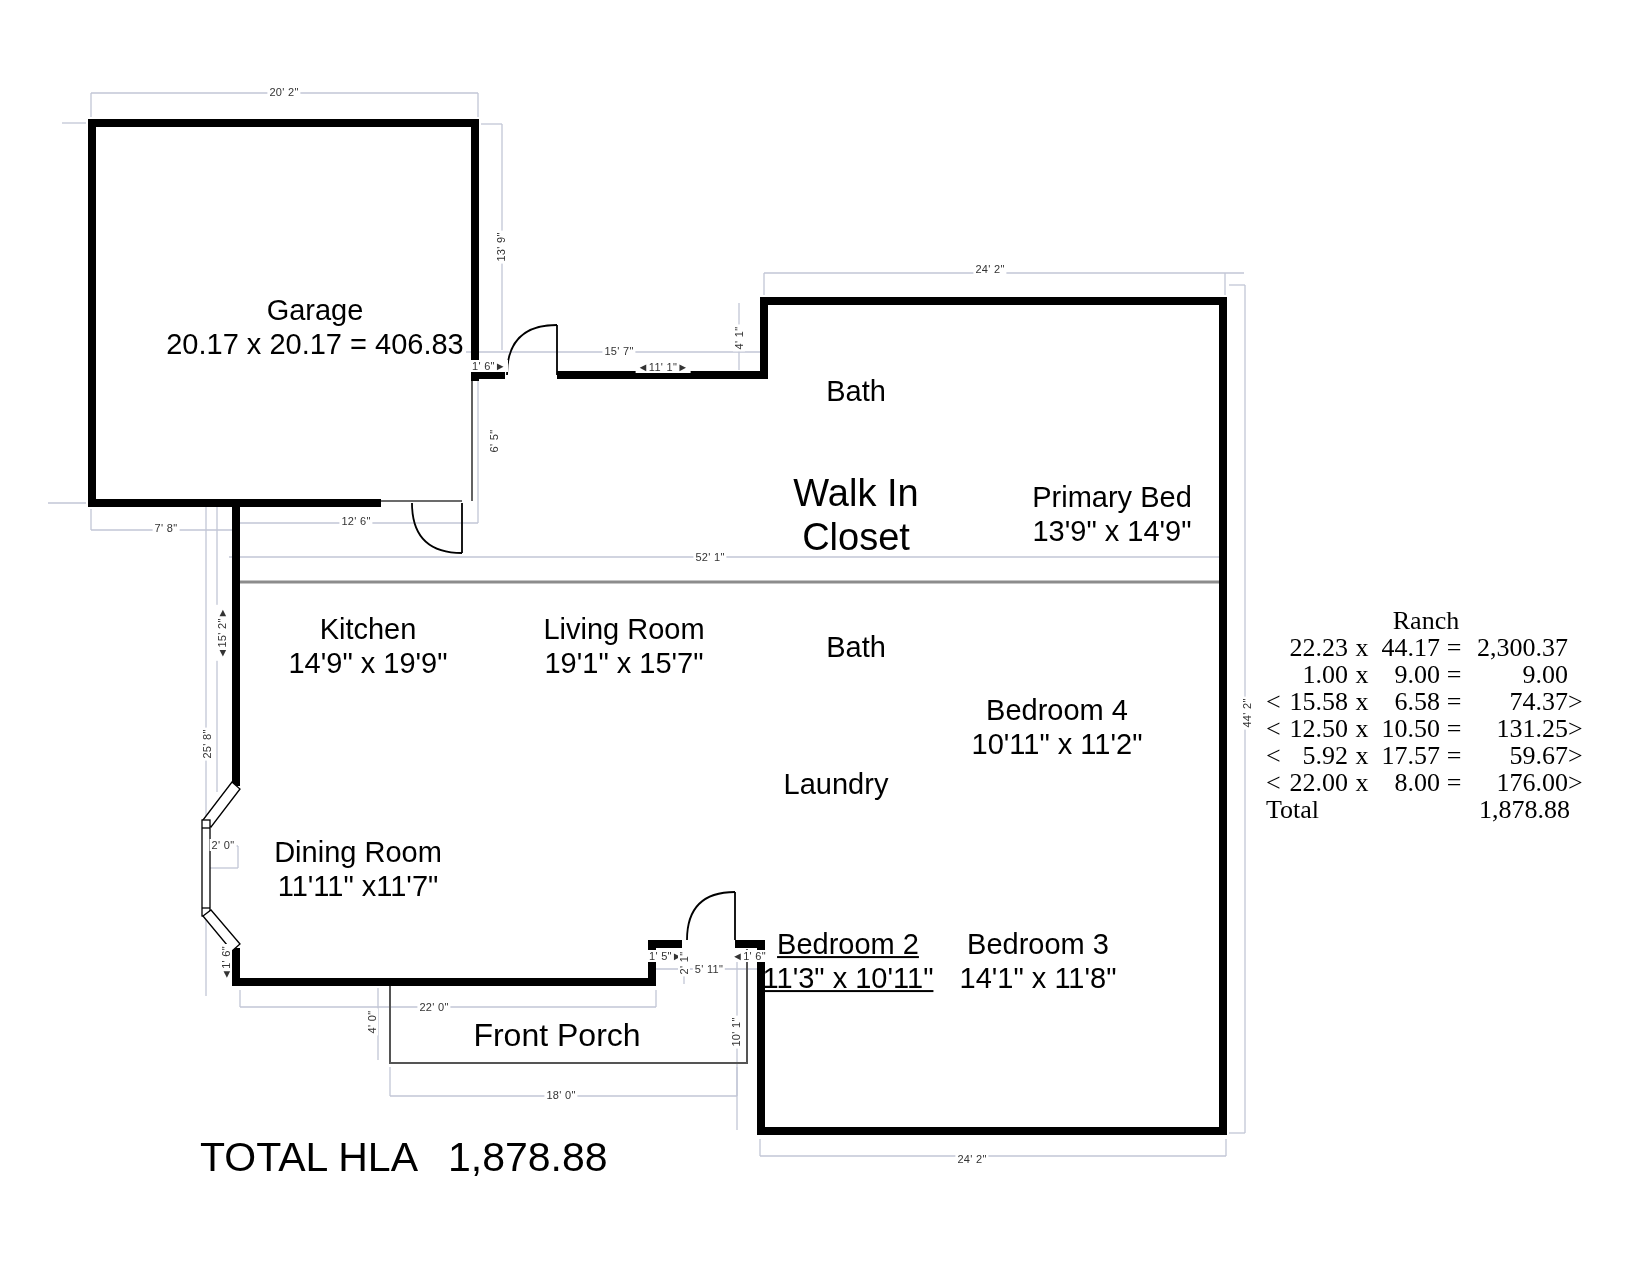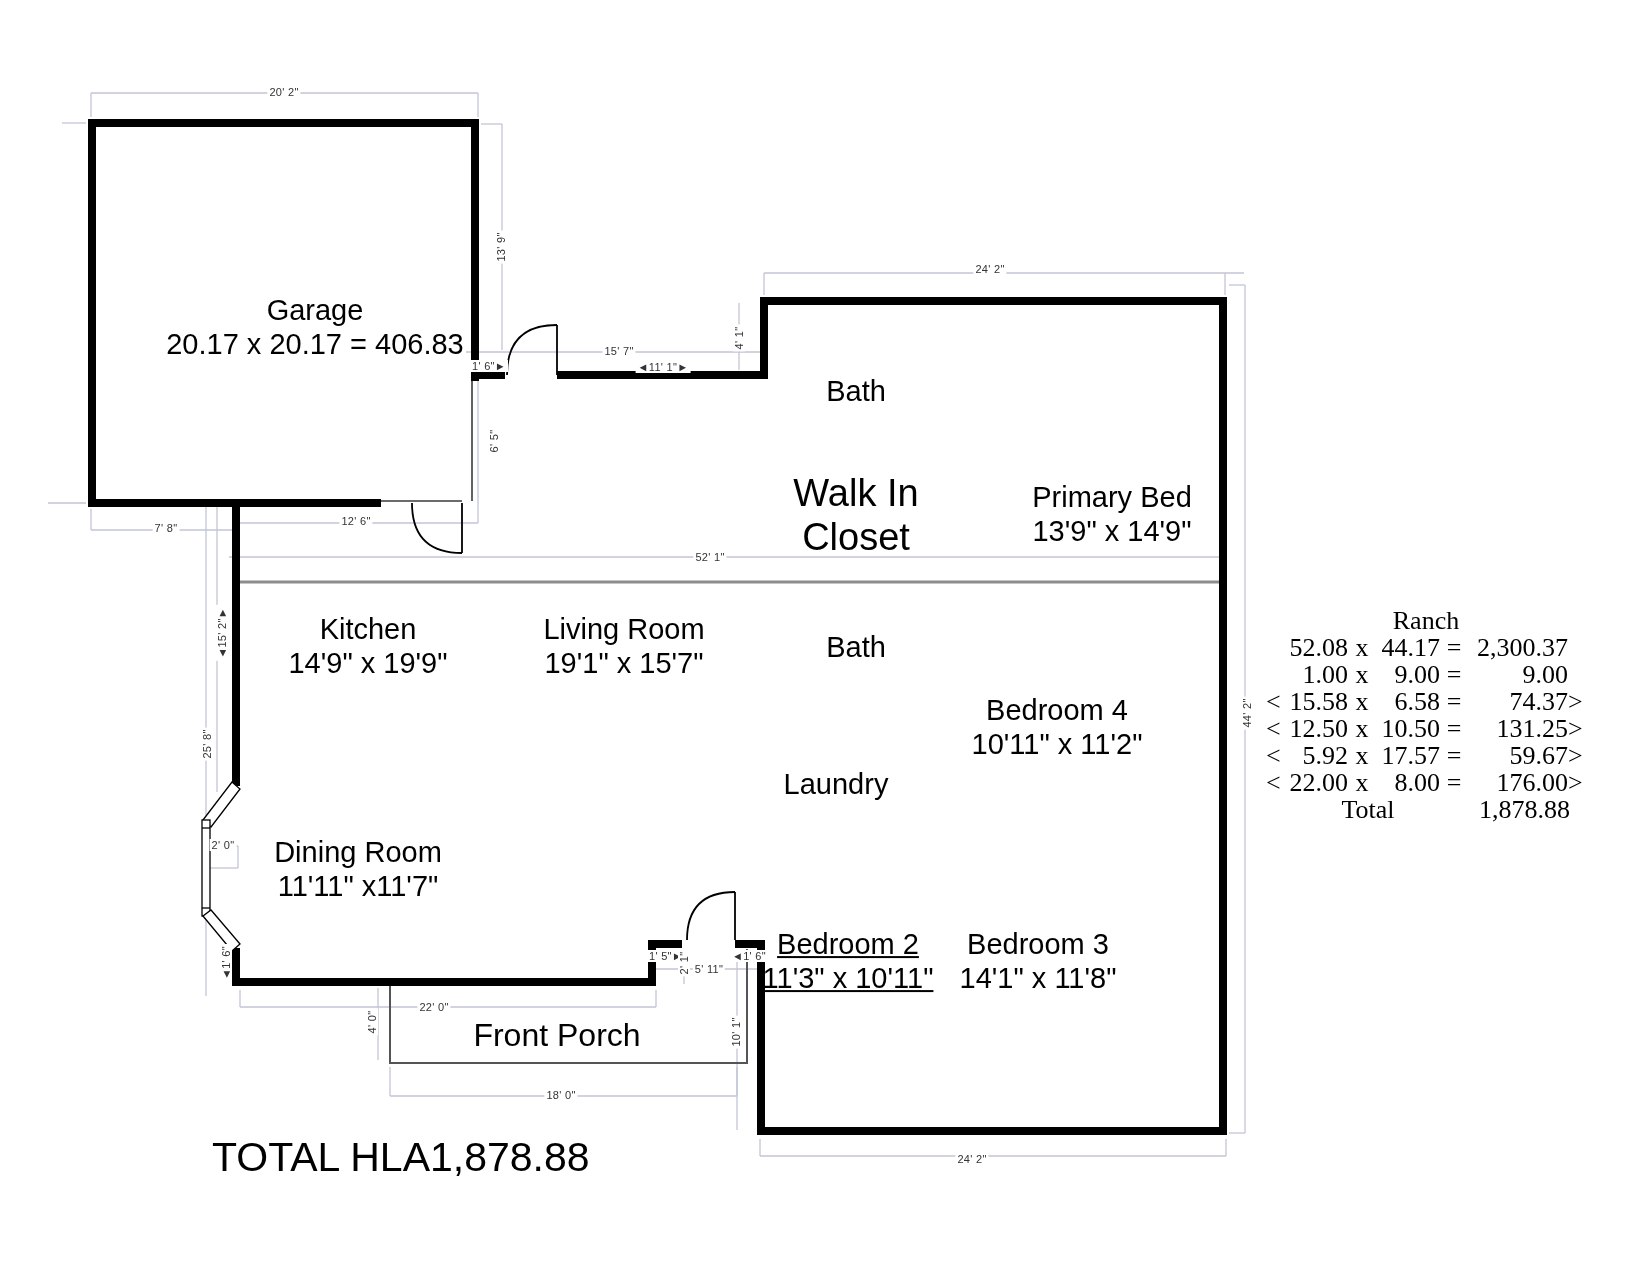--- a/index.html
+++ b/index.html
@@ -18,33 +18,33 @@
     padding:0 2px;white-space:nowrap;transform:translate(-50%,-50%);
     letter-spacing:.3px;
   }
   .dim-label.rot{transform:translate(-50%,-50%) rotate(-90deg);}
   .addr{
     position:absolute;left:843px;top:120px;transform:translateX(-50%);
     text-align:center;font-size:37px;line-height:44px;
   }
   .total-hla{
     position:absolute;left:200px;top:1134px;font-size:41px;
-    display:flex;align-items:center;margin-left:12px;
+    display:flex;gap:30px;align-items:center;
   }
   .area-table{position:absolute;left:1266px;top:607px;width:320px;font-size:26px;line-height:27px;font-family:Liberation Serif, serif;}
   .area-title{text-align:center;}
   .arow{display:flex;}
   .arow .neg{width:16px;text-align:left;}
   .arow .n1{width:66px;text-align:right;}
   .arow .xop{width:28px;text-align:center;}
   .arow .n2{width:64px;text-align:right;}
   .arow .eq{width:28px;text-align:center;}
   .arow .res{width:100px;text-align:right;}
   .arow .cls{width:16px;text-align:left;}
-  .trow .tlab{flex:1;text-align:center;}
+  .trow .tlab{flex:1;text-align:left;}
 </style>
 </head>
 <body>
 
 <div id="canvas">
 
   <svg id="plan-svg" width="1650" height="1275" viewBox="0 0 1650 1275">
 
     <g stroke="#c2c6d6" stroke-width="1.3" fill="none">
       <line x1="91" y1="93" x2="478" y2="93"></line>
@@ -196,21 +196,21 @@
   <div class="total-hla">
     <span>TOTAL HLA</span>
     <span>1,878.88</span>
   </div>
 
   <div class="area-table">
     <div class="area-title">Ranch</div>
     <div id="area-rows">
         <div class="arow">
           <span class="neg"></span>
-          <span class="n1">52.08</span>
+          <span class="n1">22.23</span>
           <span class="xop">x</span>
           <span class="n2">44.17</span>
           <span class="eq">=</span>
           <span class="res">2,300.37</span>
           <span class="cls"></span>
         </div>
         <div class="arow">
           <span class="neg"></span>
           <span class="n1">1.00</span>
           <span class="xop">x</span>

